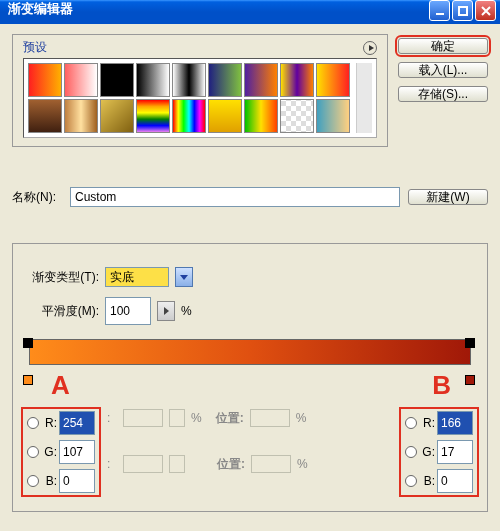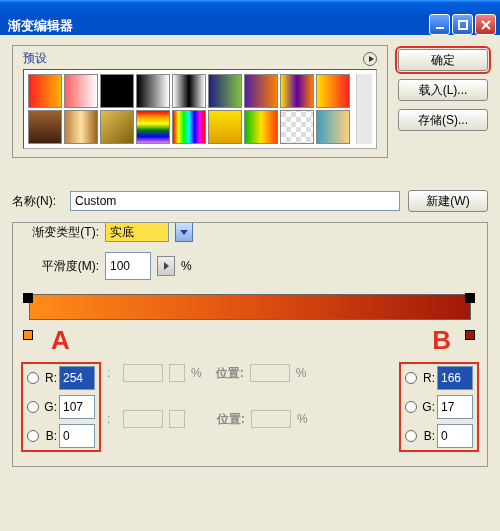--- a/index.html
+++ b/index.html
@@ -1,46 +1,46 @@
 <!DOCTYPE html>
 <html><head>
 <meta charset="utf-8">
 <style>
 * { box-sizing: border-box; margin: 0; padding: 0; font-family: "Microsoft YaHei", Arial, sans-serif; font-size: 12px; }
 body { background: #ece9d8; width: 500px; height: 531px; overflow: hidden; }
 
-.titlebar { height: 35px; background: linear-gradient(to bottom, #3a96ff 0%, #0060e0 8%, #0050c8 50%, #0050c8 100%); display: flex; align-items: flex-end; padding: 0 4px; color: #fff; font-weight: bold; }
+.titlebar { height: 24px; background: linear-gradient(to bottom, #3a96ff 0%, #0060e0 8%, #0050c8 50%, #0050c8 100%); display: flex; align-items: flex-start; padding: 0 4px; color: #fff; font-weight: bold; }
 .titlebar .title { flex: 1; padding-left: 4px; font-size: 13px; }
 .winbtns { display: flex; gap: 2px; }
 .winbtn { width: 21px; height: 21px; background: linear-gradient(to bottom, #6aa8ff, #2060d0); border: 1px solid #fff; border-radius: 3px; display: flex; align-items: center; justify-content: center; color: #fff; font-weight: bold; }
 .winbtn.close { background: linear-gradient(to bottom, #f08080, #c03020); }
 .winbtn svg { width: 12px; height: 12px; }
 
 .content { padding: 10px 12px; display: flex; flex-direction: column; gap: 8px; }
 
 .presetrow { display: flex; gap: 10px; justify-content: space-between; }
 .presetbox { flex: 1; border: 1px solid #999; background: #ece9d8; padding: 4px 10px 8px 10px; position: relative; }
 .presetlabel { color: #2040a0; margin-bottom: 2px; display: inline-block; }
 .playicon { position: absolute; right: 10px; top: 6px; width: 14px; height: 14px; border: 1px solid #666; border-radius: 50%; display: flex; align-items: center; justify-content: center; }
 .playicon::after { content: ""; border-left: 5px solid #333; border-top: 3px solid transparent; border-bottom: 3px solid transparent; margin-left: 2px; }
 .swatchwrap { display: flex; border: 1px inset #aaa; background: #fff; padding: 4px; }
 .swatches { display: flex; flex-wrap: wrap; gap: 2px; flex: 1; }
 .swatch { width: 34px; height: 34px; border: 1px solid #888; }
 .scrollv { width: 16px; background: #e8e8e8; border-left: 1px solid #ccc; margin-left: 4px; }
 
 .btncol { width: 90px; display: flex; flex-direction: column; gap: 8px; padding-top: 4px; }
-.btn { height: 22px; border: 1px solid #888; background: linear-gradient(#fff,#e0e0d0); border-radius: 3px; display: flex; align-items: center; justify-content: center; cursor: pointer; }
+.btn { height: 16px; border: 1px solid #888; background: linear-gradient(#fff,#e0e0d0); border-radius: 3px; display: flex; align-items: center; justify-content: center; cursor: pointer; }
 .btn.hilite { outline: 2px solid #e03020; outline-offset: 1px; }
 
-.namerow { display: flex; align-items: center; gap: 8px; margin-top: 24px; }
+.namerow { display: flex; align-items: center; gap: 8px; margin-top: 32px; }
 .namerow label { width: 50px; }
 .namerow input { flex: 1; height: 20px; border: 1px solid #7a98af; padding: 0 4px; }
 .namerow .btn { width: 80px; }
 
-.gradsection { border: 1px solid #999; border-top: none; padding: 0 10px 16px 10px; margin-top: 2px; position: relative; }
+.gradsection { border: 1px solid #999; border-top: none; padding: 24px 10px 16px 10px; margin-top: 28px; position: relative; }
 .gradsection::before { content: ""; position: absolute; top: 0; left: 0; right: 0; border-top: 1px solid #999; }
 
 .row { display: flex; align-items: center; gap: 6px; margin-bottom: 10px; }
 .row label { width: 76px; text-align: right; }
 .select { width: 64px; height: 20px; border: 1px solid #7a98af; background: #fde047; display: flex; align-items: center; padding: 0 4px; }
 .selbtn { width: 18px; height: 20px; background: linear-gradient(#cde0ff,#8ab0e8); border: 1px solid #5078b0; display: flex; align-items: center; justify-content: center; }
 .selbtn::after { content: ""; border-top: 5px solid #2040a0; border-left: 4px solid transparent; border-right: 4px solid transparent; }
 .numfield { width: 46px; height: 28px; border: 1px solid #7a98af; background: #fff; padding: 0 4px; display: flex; align-items: center; }
 .playbtn2 { width: 18px; height: 20px; background: linear-gradient(#eee,#ccc); border: 1px solid #888; display: flex; align-items: center; justify-content: center; }
 .playbtn2::after { content: ""; border-left: 5px solid #444; border-top: 4px solid transparent; border-bottom: 4px solid transparent; }

